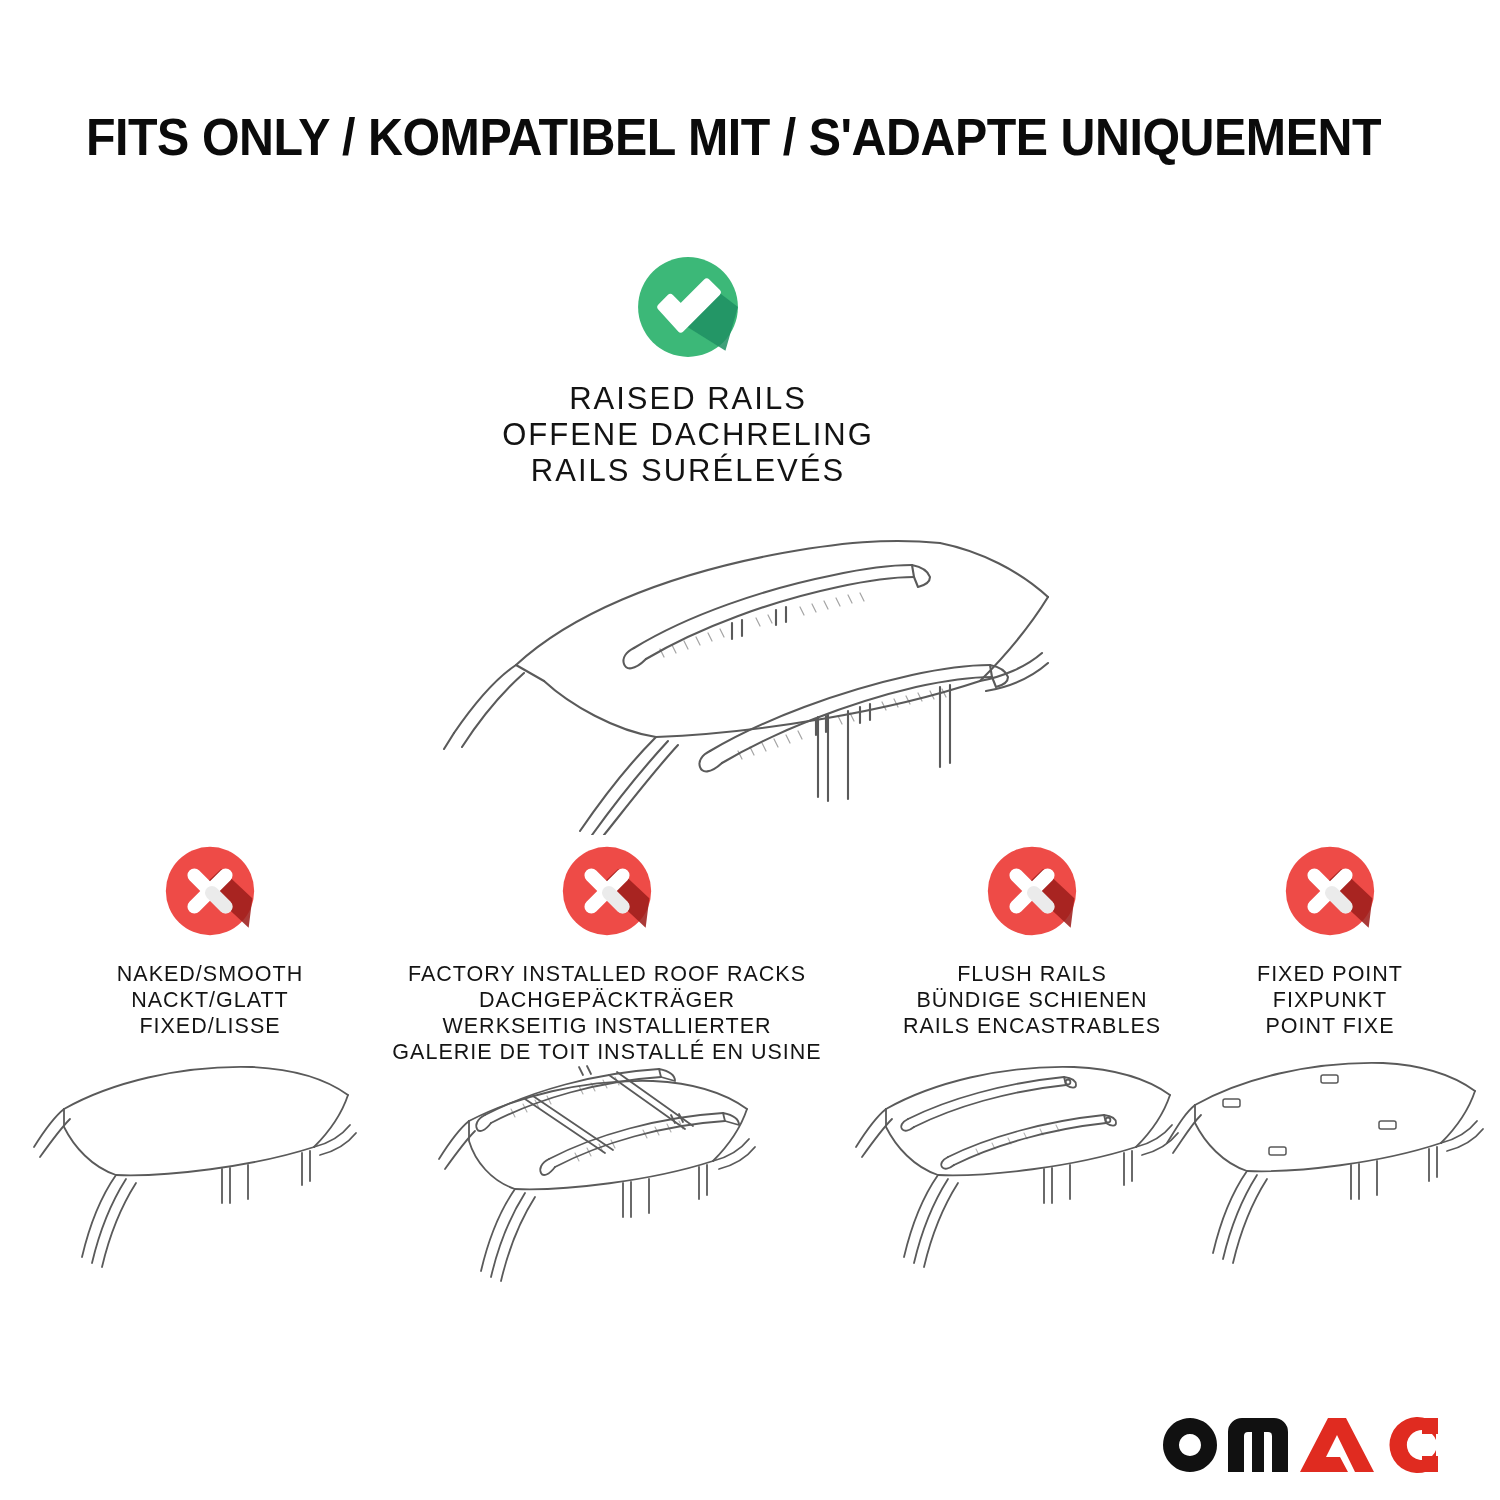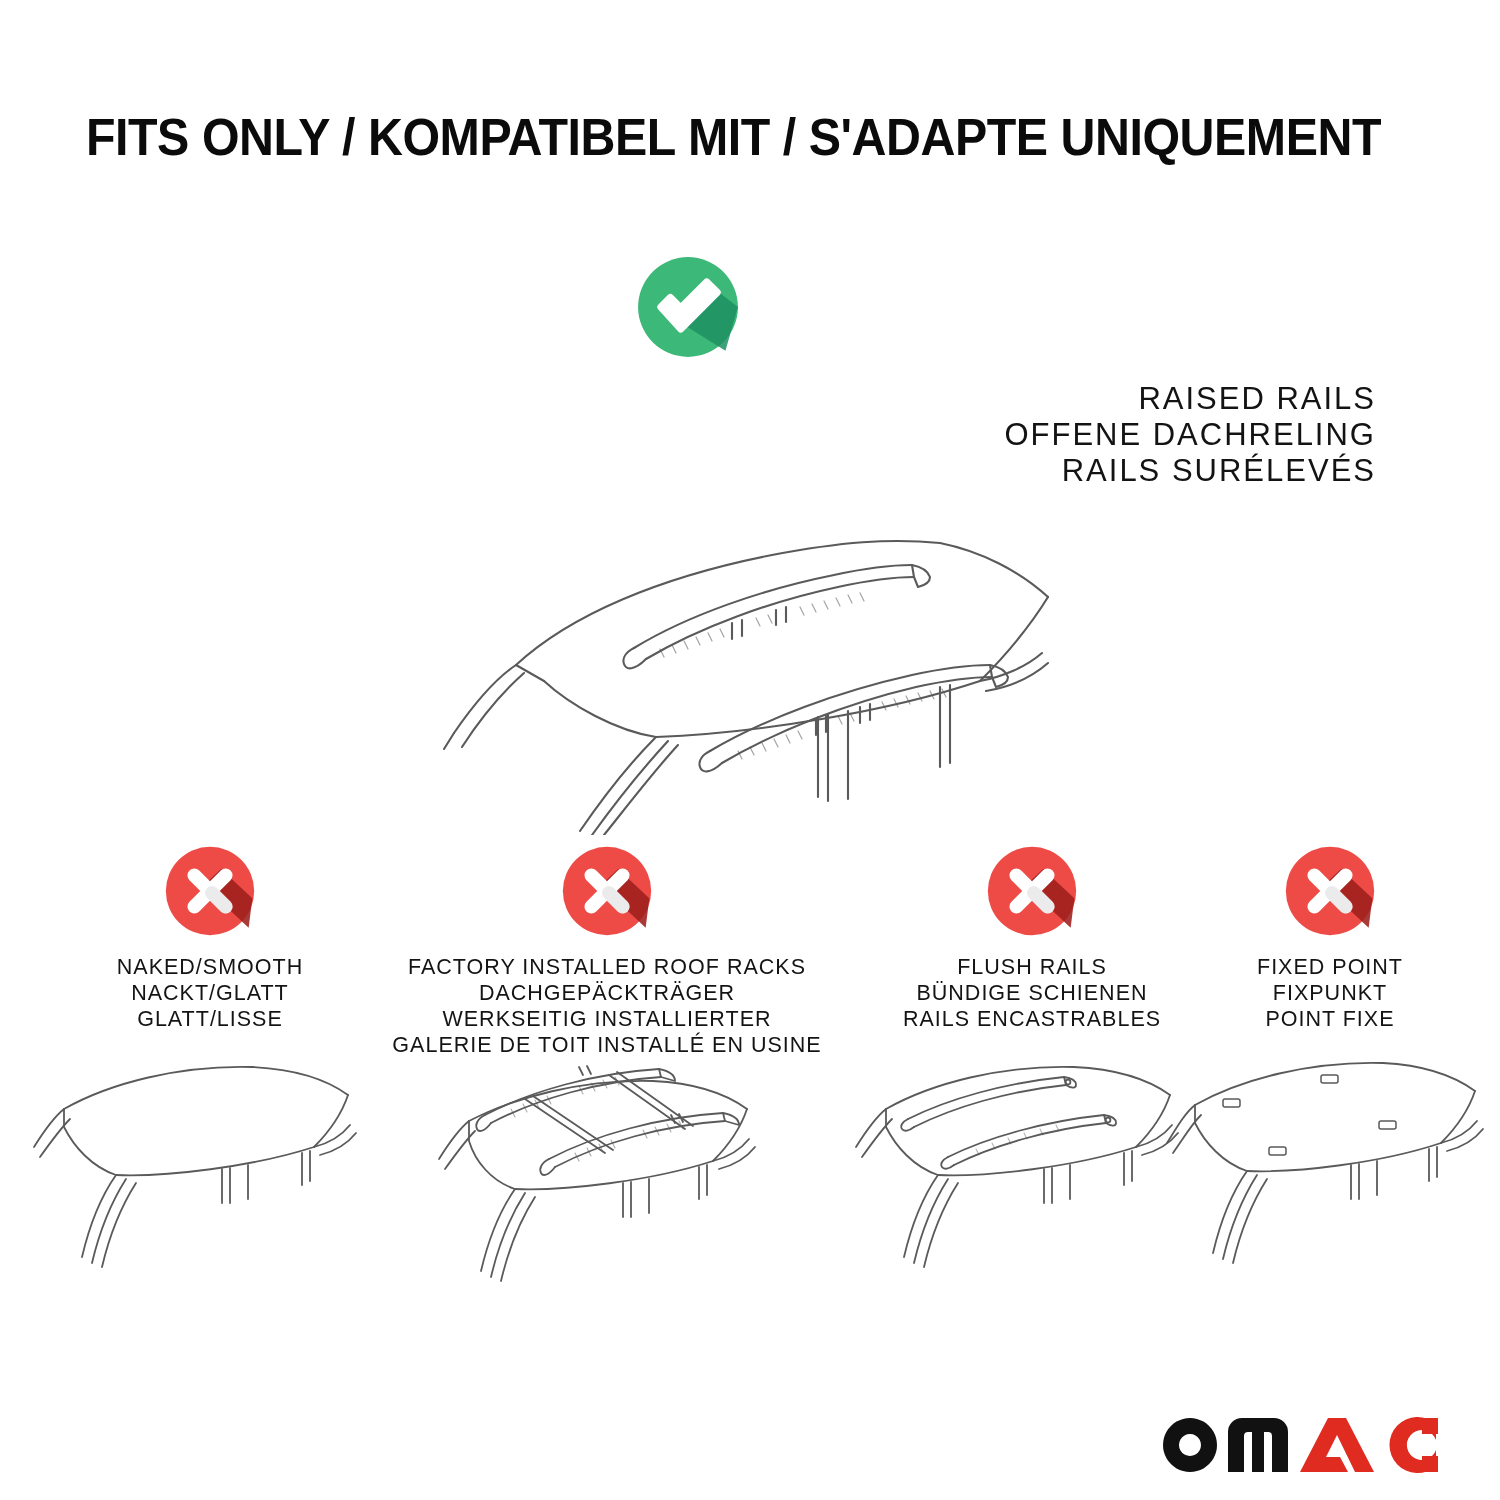--- a/index.html
+++ b/index.html
@@ -26,21 +26,21 @@
     transform-origin:left center;
     white-space:nowrap;
     color:#0b0b0b;
   }
 
   
   .ok-block{
     position:absolute;
     left:0; top:255px;
     width:1376px;
-    text-align:right;
+    text-align:center;
   }
   .badge{
     width:104px;height:104px;
     margin:0 auto;
     position:relative;
   }
   .badge svg{display:block;width:104px;height:104px;}
 
   .ok-text{
     margin-top:22px;
@@ -67,21 +67,21 @@
   }
   .col{
     position:absolute;
     top:0;
     text-align:center;
   }
   .col .badge{width:92px;height:92px;}
   .col .badge svg{width:92px;height:92px;}
 
   .col-label{
-    margin-top:17px;
+    margin-top:24px;
     font-size:21.5px;
     line-height:26px;
     letter-spacing:1.0px;
     color:#141414;
     font-weight:400;
   }
   .col-label div{white-space:nowrap;}
 
   .col-art{
     position:absolute;
@@ -228,21 +228,21 @@
           <g stroke="#ffffff" stroke-width="15" stroke-linecap="round">
             <path d="M33 33 L67 67"></path>
             <path d="M67 33 L33 67"></path>
           </g>
           <path d="M52 52 L67 67" stroke="#dcdcdc" stroke-width="15" stroke-linecap="round" opacity="0.55"></path>
         </svg>
       </div>
       <div class="col-label">
         <div>NAKED/SMOOTH</div>
         <div>NACKT/GLATT</div>
-        <div>GLATT/LISSE</div>
+        <div>FIXED/LISSE</div>
       </div>
       <div class="col-art">
         <svg viewBox="0 0 360 250" xmlns="http://www.w3.org/2000/svg">
           <g fill="none" stroke="#5a5a5a" stroke-width="1.8" stroke-linecap="round" stroke-linejoin="round">
             <path d="M34 66 C80 40 150 22 222 24 C264 26 296 36 318 52"></path>
             <path d="M318 52 C312 70 300 88 284 104"></path>
             <path d="M284 104 C222 124 136 134 86 132"></path>
             <path d="M86 132 C62 124 44 104 34 84 L34 66"></path>
             <path d="M34 66 C24 74 14 88 4 104"></path>
             <path d="M40 76 C30 86 20 100 10 114"></path>

